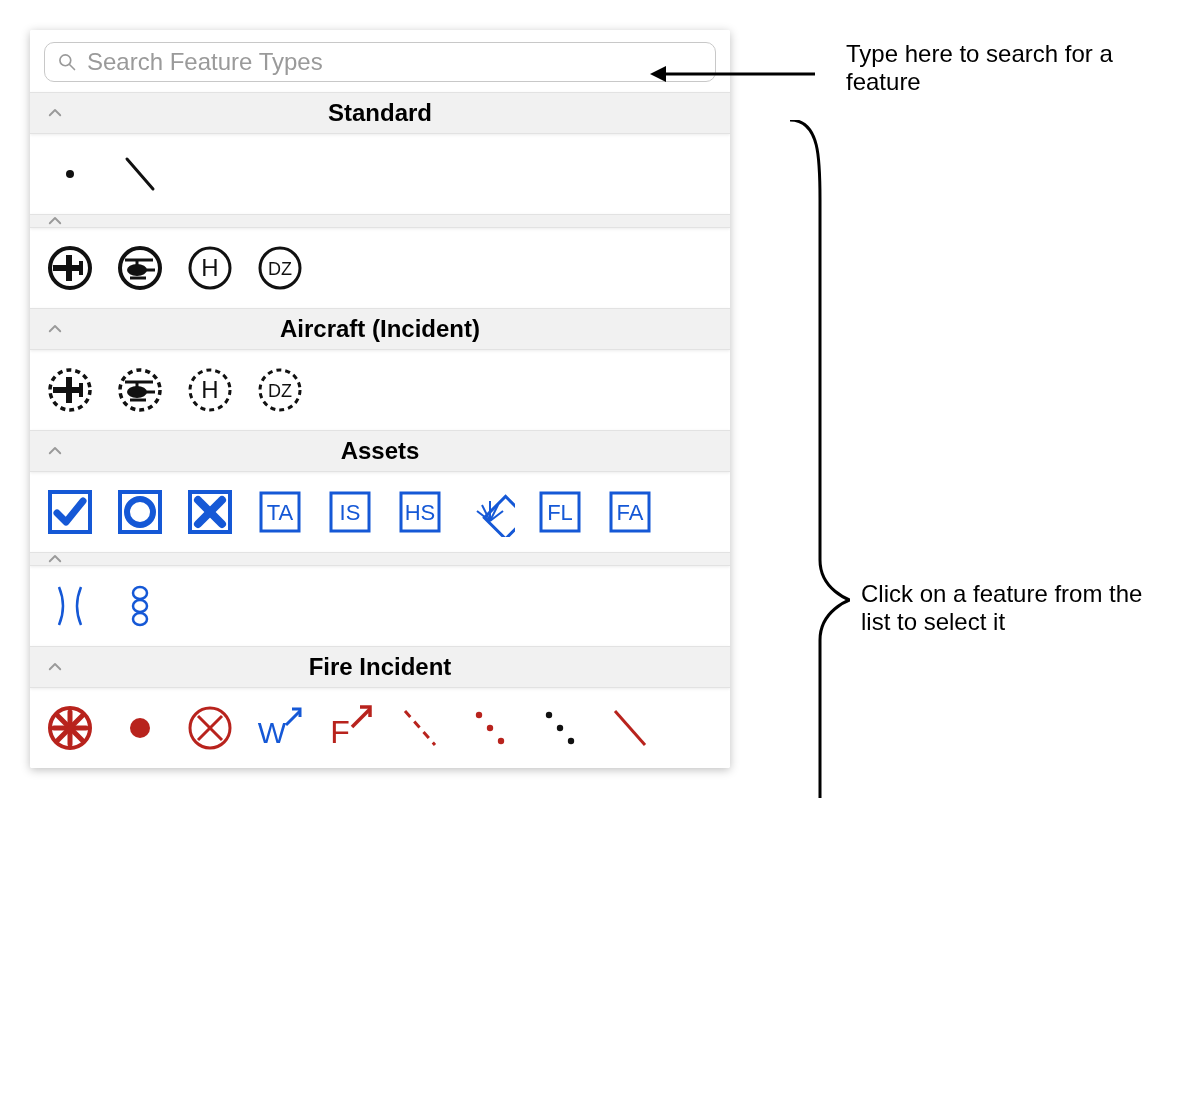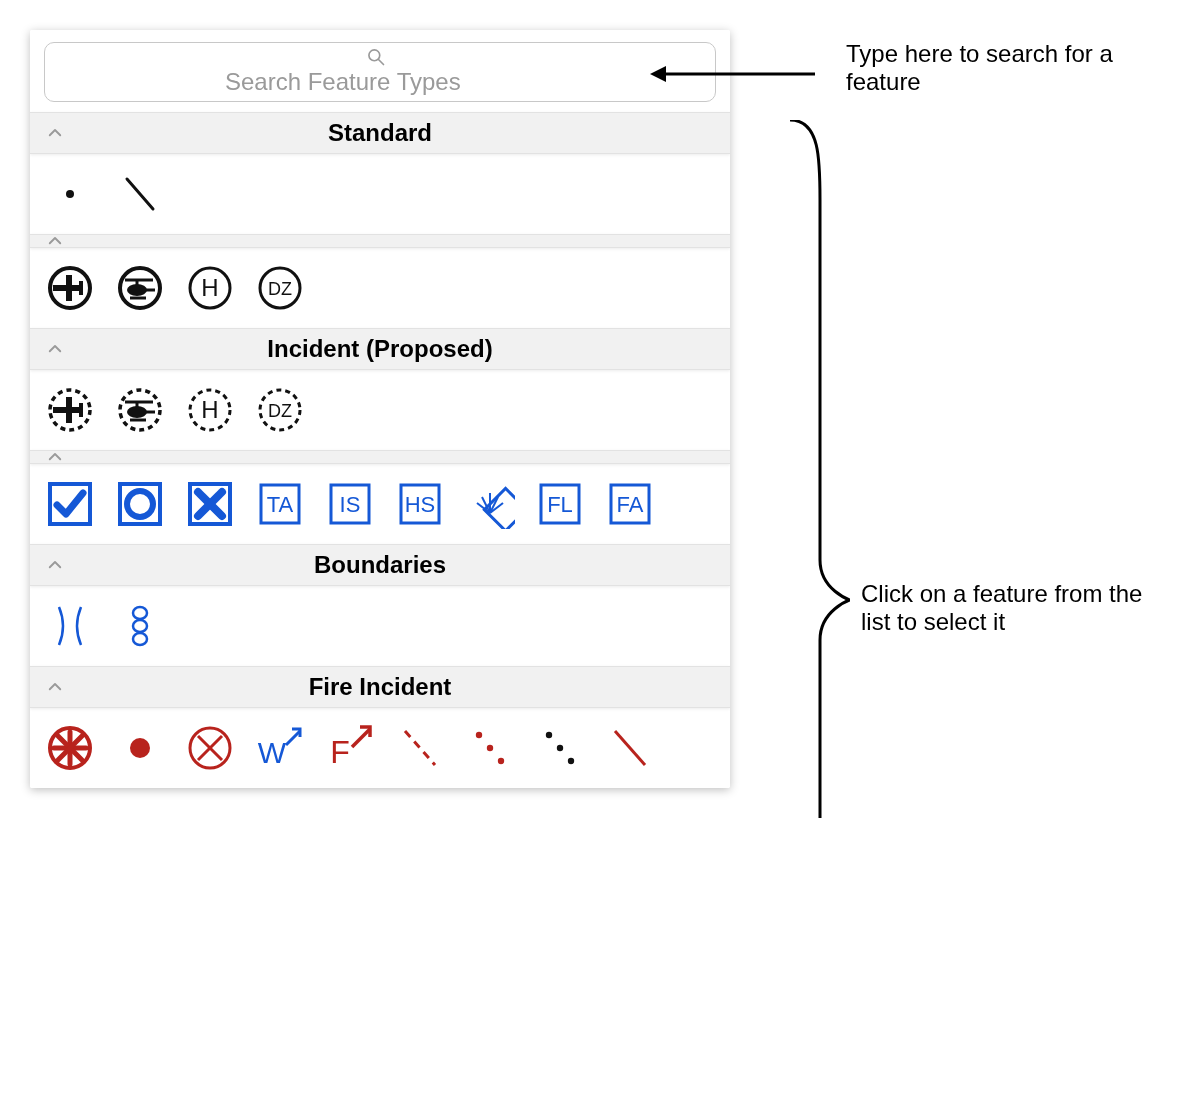--- a/index.html
+++ b/index.html
@@ -26,21 +26,20 @@
   .search-box {
     display: flex;
     align-items: center;
     width: 100%;
     padding: 4px 12px;
     border: 1px solid #c8c8c8;
     border-radius: 10px;
     background: #fff;
     font-size: 24px;
     color: #9a9a9a;
-    flex-direction: column;
   }
   .search-box input {
     flex: 1;
     border: none;
     outline: none;
     font-size: 24px;
     color: #444;
     background: transparent;
   }
   .search-box input::placeholder { color: #9a9a9a; }
@@ -186,21 +185,21 @@
         <circle cx="25" cy="25" r="20" fill="none" stroke="#111" stroke-width="3"></circle>
         <text x="25" y="32" text-anchor="middle" font-size="18" font-family="Arial" font-weight="400" fill="#111">DZ</text>
       </svg>
     </div>
   </div>
 
   <div class="section-header">
     <svg class="caret" viewBox="0 0 24 24">
         <polyline points="5,15 12,8 19,15" fill="none" stroke="#9a9a9a" stroke-width="2.5" stroke-linecap="round" stroke-linejoin="round"></polyline>
       </svg>
-    <span class="title">Incident (Proposed)</span>
+    <span class="title">Aircraft (Incident)</span>
   </div>
   <div class="section-body">
     <div class="feat">
       <svg width="50" height="50" viewBox="0 0 50 50">
         <circle cx="25" cy="25" r="20" fill="none" stroke="#111" stroke-width="3.5" stroke-dasharray="5 4"></circle>
         <rect x="8" y="22" width="30" height="6" fill="#111"></rect>
         <rect x="21" y="12" width="6" height="26" fill="#111"></rect>
         <rect x="34" y="18" width="4" height="14" fill="#111"></rect>
       </svg>
     </div>
@@ -225,20 +224,21 @@
         <circle cx="25" cy="25" r="20" fill="none" stroke="#111" stroke-width="3" stroke-dasharray="5 4"></circle>
         <text x="25" y="32" text-anchor="middle" font-size="18" font-family="Arial" fill="#111">DZ</text>
       </svg>
     </div>
   </div>
 
   <div class="section-header">
     <svg class="caret" viewBox="0 0 24 24">
         <polyline points="5,15 12,8 19,15" fill="none" stroke="#9a9a9a" stroke-width="2.5" stroke-linecap="round" stroke-linejoin="round"></polyline>
       </svg>
+    <span class="title">Assets</span>
   </div>
   <div class="section-body">
     <div class="feat">
       <svg width="50" height="50" viewBox="0 0 50 50">
         <rect x="5" y="5" width="40" height="40" fill="none" stroke="#1558d6" stroke-width="4"></rect>
         <polyline points="12,26 21,35 38,14" fill="none" stroke="#1558d6" stroke-width="7" stroke-linecap="round" stroke-linejoin="round"></polyline>
       </svg>
     </div>
     <div class="feat">
       <svg width="50" height="50" viewBox="0 0 50 50">
@@ -294,21 +294,20 @@
         <rect x="6" y="6" width="38" height="38" fill="none" stroke="#1558d6" stroke-width="3"></rect>
         <text x="25" y="33" text-anchor="middle" font-size="22" font-family="Arial" fill="#1558d6">FA</text>
       </svg>
     </div>
   </div>
 
   <div class="section-header">
     <svg class="caret" viewBox="0 0 24 24">
         <polyline points="5,15 12,8 19,15" fill="none" stroke="#9a9a9a" stroke-width="2.5" stroke-linecap="round" stroke-linejoin="round"></polyline>
       </svg>
-    <span class="title">Boundaries</span>
   </div>
   <div class="section-body">
     <div class="feat">
       <svg width="50" height="50" viewBox="0 0 50 50">
         <path d="M14 6 Q22 25 14 44" fill="none" stroke="#1558d6" stroke-width="2.5"></path>
         <path d="M36 6 Q28 25 36 44" fill="none" stroke="#1558d6" stroke-width="2.5"></path>
       </svg>
     </div>
     <div class="feat">
       <svg width="50" height="50" viewBox="0 0 50 50">

